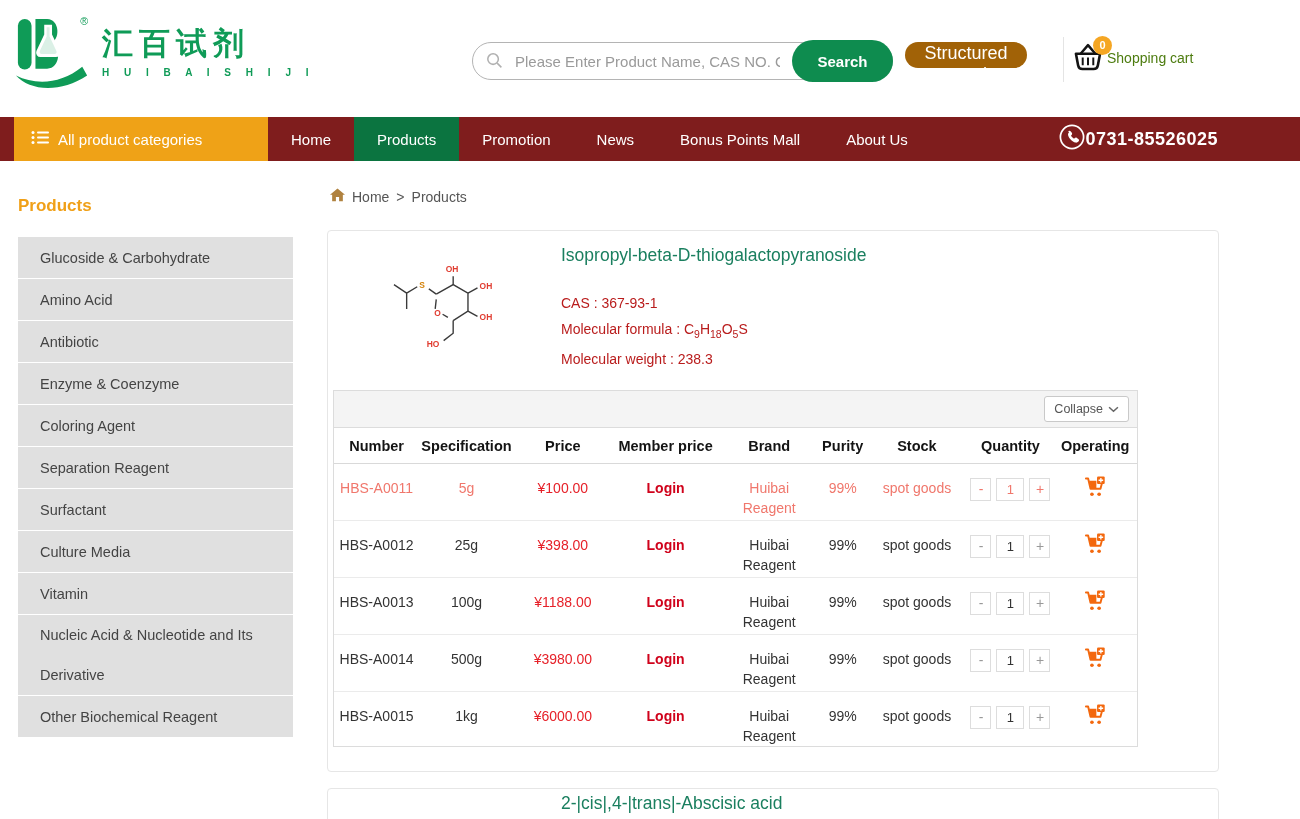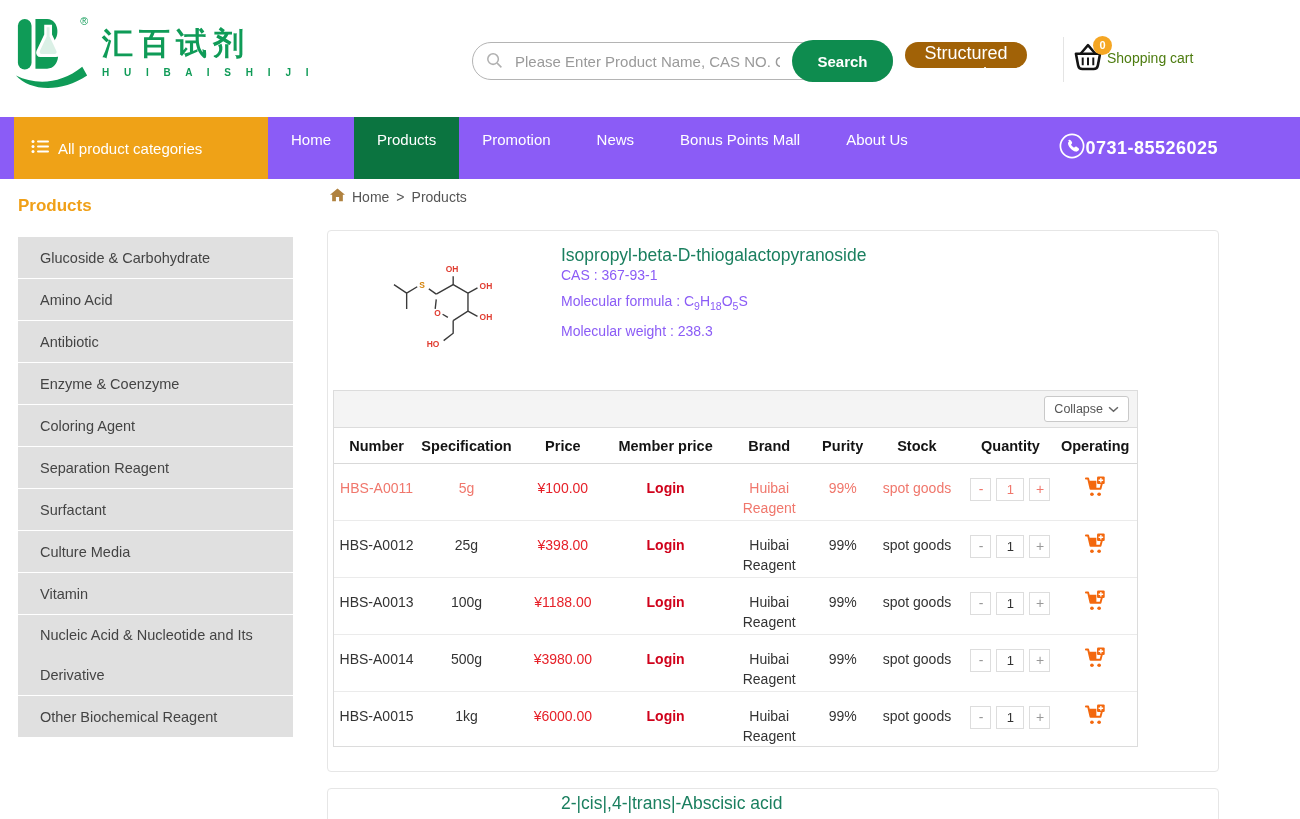--- a/index.html
+++ b/index.html
@@ -22,21 +22,21 @@
   .structured-btn{position:absolute;left:905px;top:42px;width:122px;height:26px;border-radius:19px;border:none;
        background:#a16207;color:#fff;font-size:18px;cursor:pointer;font-family:"Liberation Sans",sans-serif}
   .header-divider{position:absolute;left:1063px;top:37px;width:1px;height:45px;background:#e4e4e4}
   .cart{position:absolute;left:1072px;top:42px;display:flex;align-items:center;cursor:pointer}
   .basket-wrap{position:relative;width:32px;height:32px}
   .cart-badge{position:absolute;left:21px;top:-6px;min-width:19px;height:19px;border-radius:50%;background:#f5a623;
        color:#fff;font-size:11px;font-weight:700;text-align:center;line-height:19px}
   .cart-label{color:#4d7c0f;font-size:14px;margin-left:3px}
 
   
-  .mainnav{position:absolute;left:0;top:117px;width:1300px;height:62px;background:#8b5cf6;display:flex;align-items:stretch}
+  .mainnav{position:absolute;left:0;top:117px;width:1300px;height:44px;background:#7f1d1d;display:flex;align-items:stretch}
   .cats{margin-left:14px;width:254px;box-sizing:border-box;background:#efa217;color:#fff;display:flex;
        align-items:center;gap:9px;padding-left:17px;font-size:15px;cursor:pointer}
   .nav-items{display:flex;margin-left:0}
   .nav-item{padding:0 23px;line-height:46px;color:#fff;font-size:15px;cursor:pointer;white-space:nowrap}
   .nav-item.active{background:#0b7440}
   .nav-phone{margin-left:auto;margin-right:82px;display:flex;align-items:center;color:#fff;
        font-size:18px;font-weight:700;letter-spacing:.5px}
 
   
   .sidebar{position:absolute;left:18px;top:196px;width:275px}
@@ -48,21 +48,21 @@
   
   .breadcrumb{position:absolute;left:330px;top:188px;display:flex;align-items:center;gap:7px;font-size:14px;color:#555}
   .crumb{cursor:pointer}
 
   
   .card{position:absolute;left:327px;width:892px;background:#fff;border:1px solid #e6e6e6;border-radius:4px;box-sizing:border-box}
   .card1{top:230px;height:542px}
   .card2{top:788px;height:90px}
   .prod-title{position:absolute;left:233px;top:14px;font-size:17.5px;color:#1a7f5f;cursor:pointer}
   .card2 .prod-title{top:4px}
-  .prod-info{position:absolute;left:233px;top:32px;font-size:14px;color:#8b5cf6;line-height:25.5px}
+  .prod-info{position:absolute;left:233px;top:60px;font-size:14px;color:#b91c1c;line-height:25.5px}
   .prod-info sub{font-size:10.5px}
   .structure{position:absolute;left:48px;top:20px}
 
   
   .ptable{position:absolute;left:5px;top:159px;width:805px;height:357px;border:1px solid #dcdcdc;box-sizing:border-box;background:#fff}
   .ptable-toolbar{height:36px;background:#f4f4f4;border-bottom:1px solid #dcdcdc;position:relative}
   .collapse-btn{position:absolute;right:8px;top:5px;height:26px;box-sizing:border-box;padding:0 9px;background:#fff;
        border:1px solid #c9c9c9;border-radius:3px;font-size:12.5px;color:#555;display:flex;align-items:center;gap:5px;
        cursor:pointer;font-family:"Liberation Sans",sans-serif}
   .grid{display:grid;grid-template-columns:10.6% 11.8% 12.2% 13.4% 12.4% 5.9% 12.6% 10.7% 10.4%}

